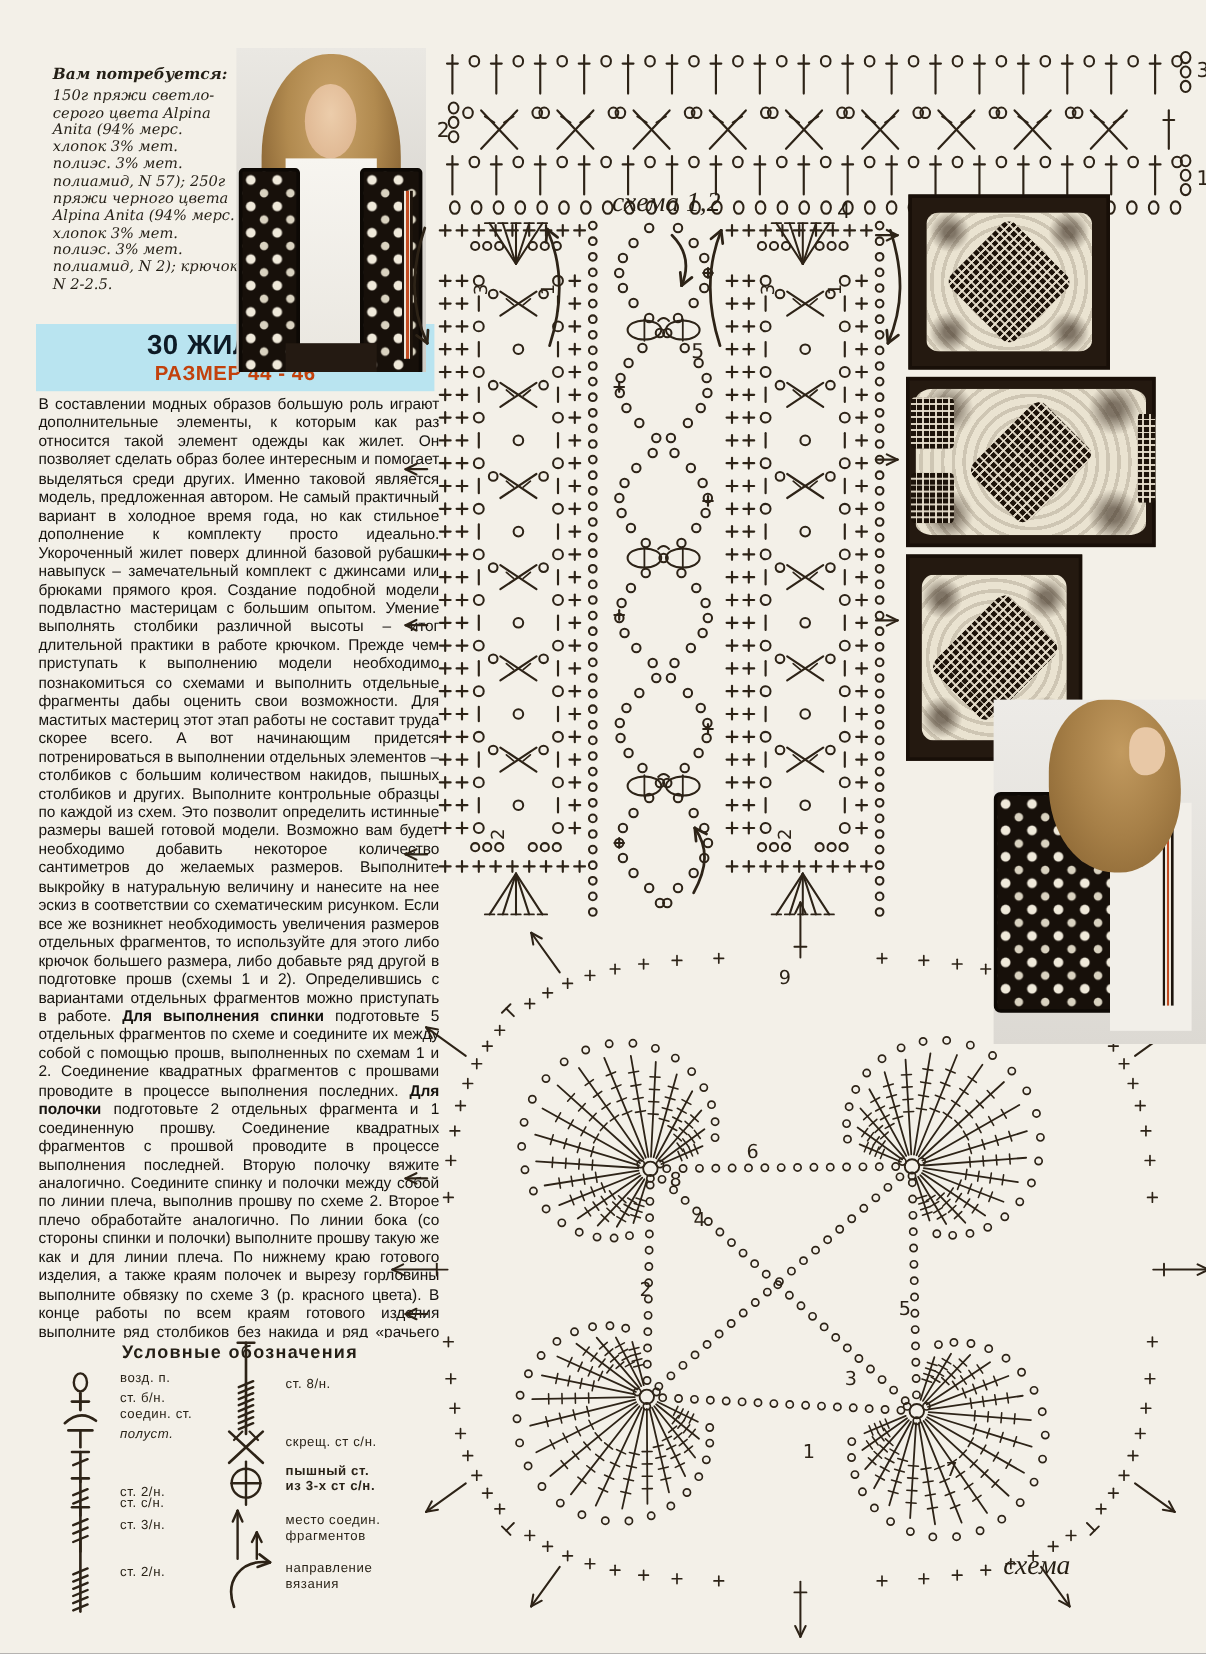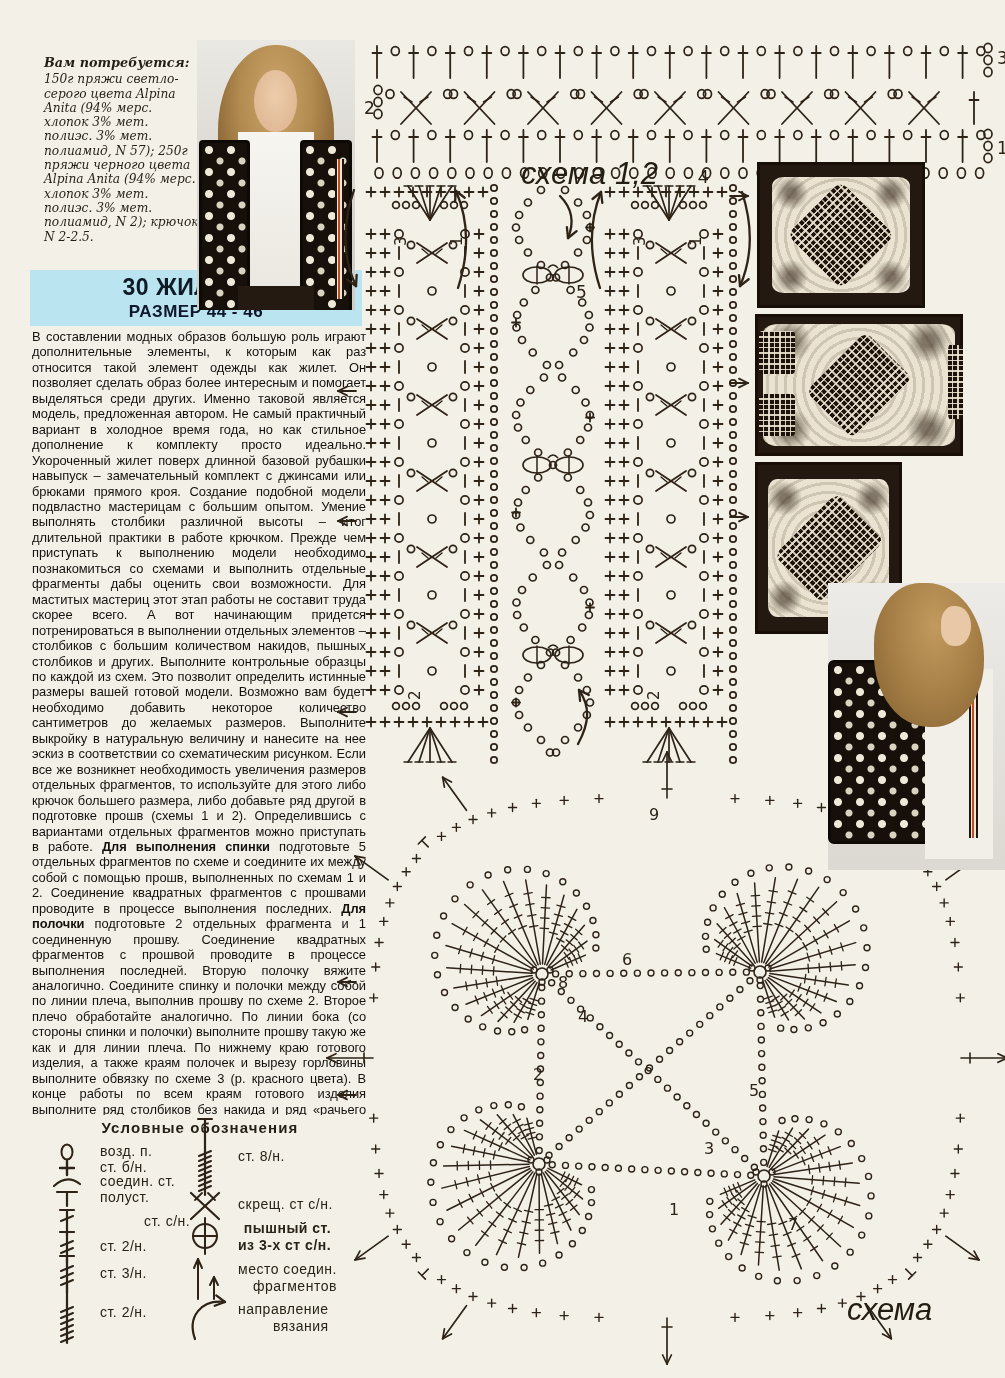--- a/index.html
+++ b/index.html
@@ -7,32 +7,32 @@
         font-family:"Liberation Sans",sans-serif;color:#15120e;padding-left:28px;}
   .abs{position:absolute;}
   
   .materials{left:44px;top:56px;width:156px;font-family:"DejaVu Serif",serif;font-style:italic;
              font-size:12.2px;line-height:14.3px;color:#241f16;text-align:left;}
   .materials .mh{font-weight:bold;font-size:12.8px;margin-bottom:2px;}
   
   .band{left:30px;top:270px;width:332px;height:56px;background:#b9e4f0;display:flex;flex-direction:column;
         align-items:center;justify-content:center;gap:1px;}
   .band .t1{font-weight:bold;font-size:23px;letter-spacing:.5px;color:#0e1b26;}
-  .band .t2{font-weight:bold;font-size:17px;letter-spacing:.5px;color:#0f172a;}
+  .band .t2{font-weight:bold;font-size:17px;letter-spacing:.5px;color:#c2410c;}
   
   .article{left:32px;top:329px;width:334px;height:786px;font-size:12.9px;line-height:15.45px;
            text-align:justify;overflow:hidden;letter-spacing:-0.05px;}
   .article .bold{font-weight:bold;}
   
   .ltitle{left:30px;top:1119px;width:340px;text-align:center;font-weight:bold;font-size:15px;
           letter-spacing:1.1px;color:#241f16;}
-  .legend-label{position:absolute;font-size:14px;letter-spacing:.5px;color:#2a2318;white-space:pre-line;
-                line-height:1.18;text-align:right;}
+  .legend-label{position:absolute;font-size:11px;letter-spacing:.5px;color:#2a2318;white-space:pre-line;
+                line-height:1.18;}
   
-  .slab{font-style:italic;font-size:31px;color:#241d12;font-family:Liberation Sans, sans-serif;margin-left:11px;}
+  .slab{font-style:italic;font-size:23px;color:#241d12;font-family:Liberation Serif, serif;}
   .n4{left:698px;top:166px;font-size:19px;color:#241d12;}
   svg{overflow:visible;}
   
   .photo{position:absolute;overflow:hidden;z-index:3;}
   .photo1{left:197px;top:40px;width:158px;height:270px;background:linear-gradient(180deg,#eae8e3,#d8d5cf 60%,#cfccc5);}
   .p1-hair{position:absolute;left:13%;top:2%;width:74%;height:66%;border-radius:48% 48% 42% 42%;
     background:radial-gradient(ellipse at 50% 30%,#cba56c 0%,#b18a4f 45%,#8f6a38 75%,#7c5a2e 100%);}
   .p1-face{position:absolute;left:36%;top:11%;width:27%;height:23%;border-radius:50%;
     background:radial-gradient(ellipse at 50% 40%,#eccdab,#dfb792 80%);}
   .p1-shirt{position:absolute;left:26%;top:34%;width:48%;height:66%;background:linear-gradient(180deg,#f7f5f0,#e9e6df);}
@@ -2014,27 +2014,27 @@
     </svg>
     <div class="legend-label" style="left: 100px; top: 1159px;">ст. б/н.</div>
     <svg width="34" height="18" style="position: absolute; left: 50px; top: 1173px; overflow: visible;">
       <path d="M4,13 Q17,1 30,11" fill="none" stroke="#2d2317" stroke-width="2.2" stroke-linecap="round"></path>
     </svg>
     <div class="legend-label" style="left: 100px; top: 1173px;">соедин. ст.</div>
     <svg width="34" height="20" style="position: absolute; left: 50px; top: 1188px; overflow: visible;">
       <line x1="7" y1="4" x2="27" y2="4" stroke="#2d2317" stroke-width="2.2" stroke-linecap="round"></line>
       <line x1="17" y1="4" x2="17" y2="18" stroke="#2d2317" stroke-width="2.2" stroke-linecap="round"></line>
     </svg>
-    <div class="legend-label" style="left: 100px; top: 1189px;">полуст.</div>
+    <div class="legend-label" style="left: 100px; top: 1189px; font-style: italic;">полуст.</div>
     <svg width="40" height="30" style="position: absolute; left: 50px; top: 1207px; overflow: visible;">
       <line x1="17" y1="3" x2="17" y2="28" stroke="#2d2317" stroke-width="2.2" stroke-linecap="round"></line>
       <line x1="10" y1="3" x2="24" y2="3" stroke="#2d2317" stroke-width="2.2" stroke-linecap="round"></line>
       <line x1="11" y1="14" x2="23" y2="9" stroke="#2d2317" stroke-width="2" stroke-linecap="round"></line>
     </svg>
-    <div class="legend-label" style="left: 100px; top: 1213px; margin-left: 44px;">ст. с/н.</div>
+    <div class="legend-label" style="left: 100px; top: 1247px;">ст. с/н.</div>
     <svg width="34" height="36" style="position: absolute; left: 50px; top: 1229px; overflow: visible;">
       <line x1="17" y1="3" x2="17" y2="34" stroke="#2d2317" stroke-width="2.2" stroke-linecap="round"></line>
       <line x1="10" y1="3" x2="24" y2="3" stroke="#2d2317" stroke-width="2.2" stroke-linecap="round"></line>
       <line x1="11" y1="17" x2="23" y2="12" stroke="#2d2317" stroke-width="2" stroke-linecap="round"></line>
       <line x1="11" y1="24" x2="23" y2="19" stroke="#2d2317" stroke-width="2" stroke-linecap="round"></line>
     </svg>
     <div class="legend-label" style="left: 100px; top: 1238px;">ст. 2/н.</div>
     <svg width="34" height="42" style="position: absolute; left: 50px; top: 1253px; overflow: visible;">
       <line x1="17" y1="3" x2="17" y2="40" stroke="#2d2317" stroke-width="2.2" stroke-linecap="round"></line>
       <line x1="10" y1="3" x2="24" y2="3" stroke="#2d2317" stroke-width="2.2" stroke-linecap="round"></line>

